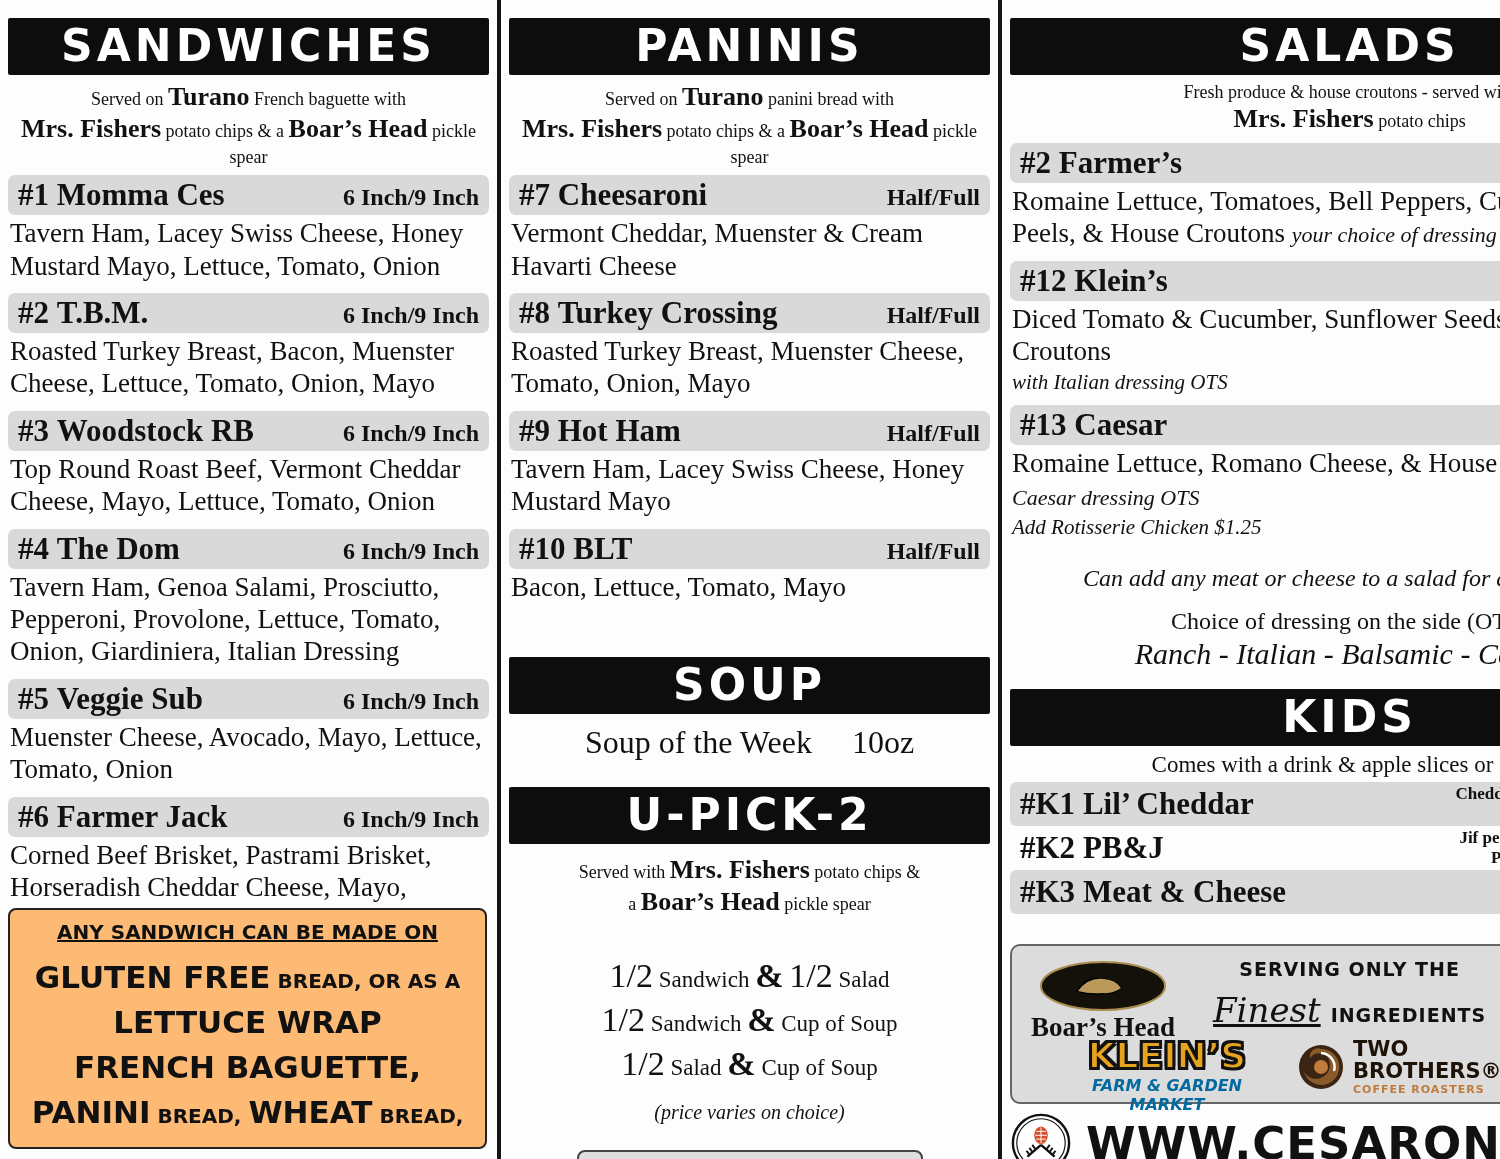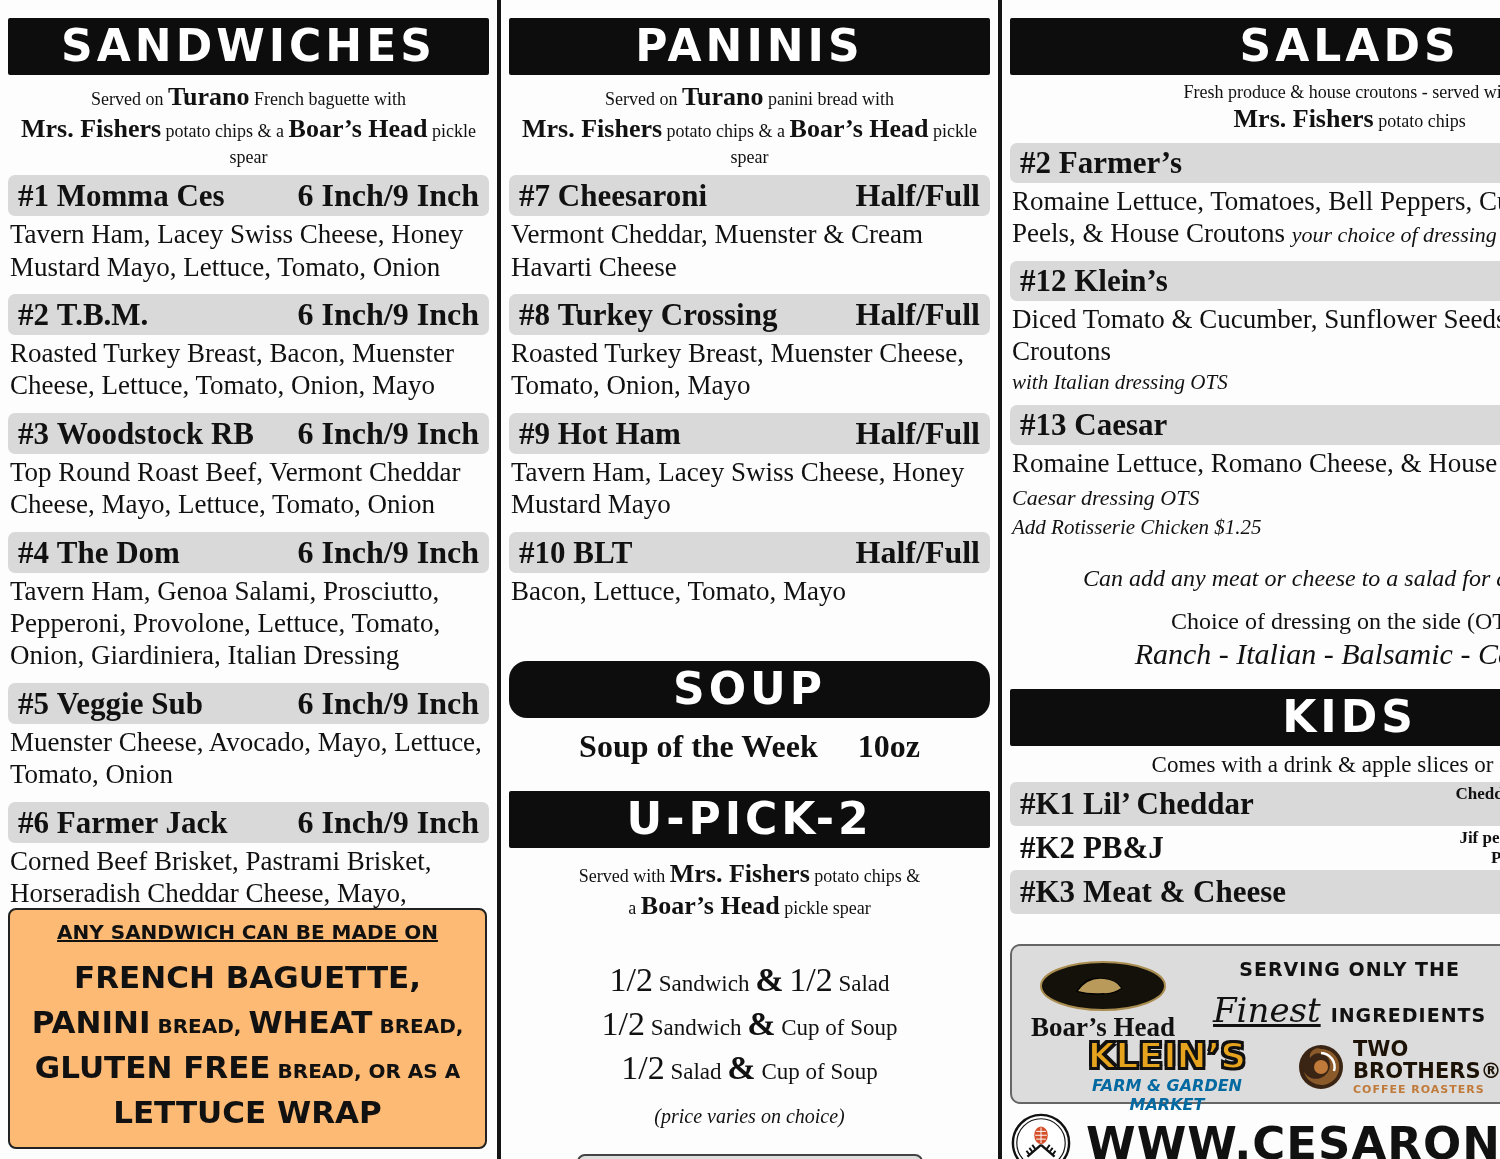--- a/index.html
+++ b/index.html
@@ -22,36 +22,36 @@
   }
   .subhead{text-align:center;line-height:1.25;margin-bottom:6px;}
   .subhead .sm{font-size:18px;}
   .subhead .brand{font-size:26px;font-weight:bold;}
   .item-bar{
     background:#d9d9d9;border-radius:7px;
     display:flex;justify-content:space-between;align-items:baseline;
     padding:2px 10px;margin:7px 0 2px 0;
   }
   .item-name{font-size:31px;font-weight:bold;white-space:nowrap;}
-  .item-size{font-size:32px;font-weight:bold;white-space:nowrap;text-align:center;}
+  .item-size{font-size:24px;font-weight:bold;white-space:nowrap;text-align:center;}
   .item-desc{font-size:27px;line-height:1.2;padding:0 2px 4px 2px;}
   .inline-note{font-style:italic;font-size:22px;}
   .note-line{font-style:italic;font-size:21px;line-height:1.1;padding:0 2px 4px 2px;}
   .center-italic{font-style:italic;text-align:center;}
   .footer-box{
     position:absolute;left:8px;right:10px;bottom:10px;
     background:#fdba74;border:2px solid #222;border-radius:8px;
     text-align:center;padding:8px 4px 12px 4px;
   }
   .footer-box .l1{font-size:20px;text-decoration:underline;margin-bottom:8px;}
   .footer-box .big{font-size:31px;}
   .footer-box .small{font-size:20px;}
   .footer-box div{line-height:1.45;}
   .soup-line{display:flex;justify-content:center;gap:40px;align-items:flex-start;
-    font-size:32px;font-weight:bold;margin:10px 0 14px 0;}
+    font-size:32px;font-weight:normal;margin:10px 0 14px 0;}
   .combo-row{text-align:center;font-size:23px;margin:6px 0;}
   .combo-row .num{font-size:34px;}
   .combo-row .amp{font-size:34px;font-weight:bold;}
   .price-note{font-style:italic;font-size:20px;text-align:center;margin-top:18px;}
   .allergen-box{
     width:330px;margin:26px auto 0 auto;
     background:#dedede;border:2px solid #444;border-radius:8px;
     text-align:center;font-size:16px;line-height:1.45;padding:4px 6px;
   }
   .salad-note{font-size:24px;margin-top:22px;}
@@ -139,22 +139,22 @@
     <div>
       <div class="item-bar">
         <span class="item-name"><span>#6</span>&nbsp;<span>Farmer Jack</span></span>
         <span class="item-size">6 Inch/9 Inch</span>
       </div>
       <div class="item-desc">Corned Beef Brisket, Pastrami Brisket, Horseradish Cheddar Cheese, Mayo, Lettuce, Tomato, Onion</div>
     </div>
 
     <div class="footer-box comic">
       <div class="l1">ANY SANDWICH CAN BE MADE ON</div>
+      <div><span class="big">GLUTEN FREE</span><span class="small"> BREAD, </span><span class="small">OR AS A </span><span class="big">LETTUCE WRAP</span></div>
       <div><span class="big">FRENCH BAGUETTE, PANINI</span><span class="small"> BREAD, </span><span class="big">WHEAT</span><span class="small"> BREAD,</span></div>
-      <div><span class="big">GLUTEN FREE</span><span class="small"> BREAD, </span><span class="small">OR AS A </span><span class="big">LETTUCE WRAP</span></div>
     </div>
   </div>
 
   <div class="divider"></div>
 
   <div class="col">
     <div class="section-header">PANINIS</div>
     <div class="subhead">
       <span class="sm">Served on </span><span class="brand">Turano</span><span class="sm"> panini bread with</span><br>
       <span class="brand">Mrs. Fishers</span><span class="sm"> potato chips &amp; a </span><span class="brand">Boar’s Head</span><span class="sm"> pickle spear</span>
@@ -182,21 +182,21 @@
       <div class="item-desc">Tavern Ham, Lacey Swiss Cheese, Honey Mustard Mayo</div>
     </div>
     <div>
       <div class="item-bar">
         <span class="item-name"><span>#10</span>&nbsp;<span>BLT</span></span>
         <span class="item-size">Half/Full</span>
       </div>
       <div class="item-desc">Bacon, Lettuce, Tomato, Mayo</div>
     </div>
 
-    <div class="section-header" style="margin-top:50px;border-radius:18px;">SOUP</div>
+    <div class="section-header" style="margin-top:50px;">SOUP</div>
     <div class="soup-line">
       <span>Soup of the Week</span>
       <span>10oz</span>
     </div>
 
     <div class="section-header" style="margin-top:26px;">U-PICK-2</div>
     <div class="subhead" style="margin-top:10px;">
       <span class="sm">Served with </span><span class="brand">Mrs. Fishers</span><span class="sm"> potato chips &amp;</span><br>
       <span class="sm">a </span><span class="brand">Boar’s Head</span><span class="sm"> pickle spear</span>
     </div>

